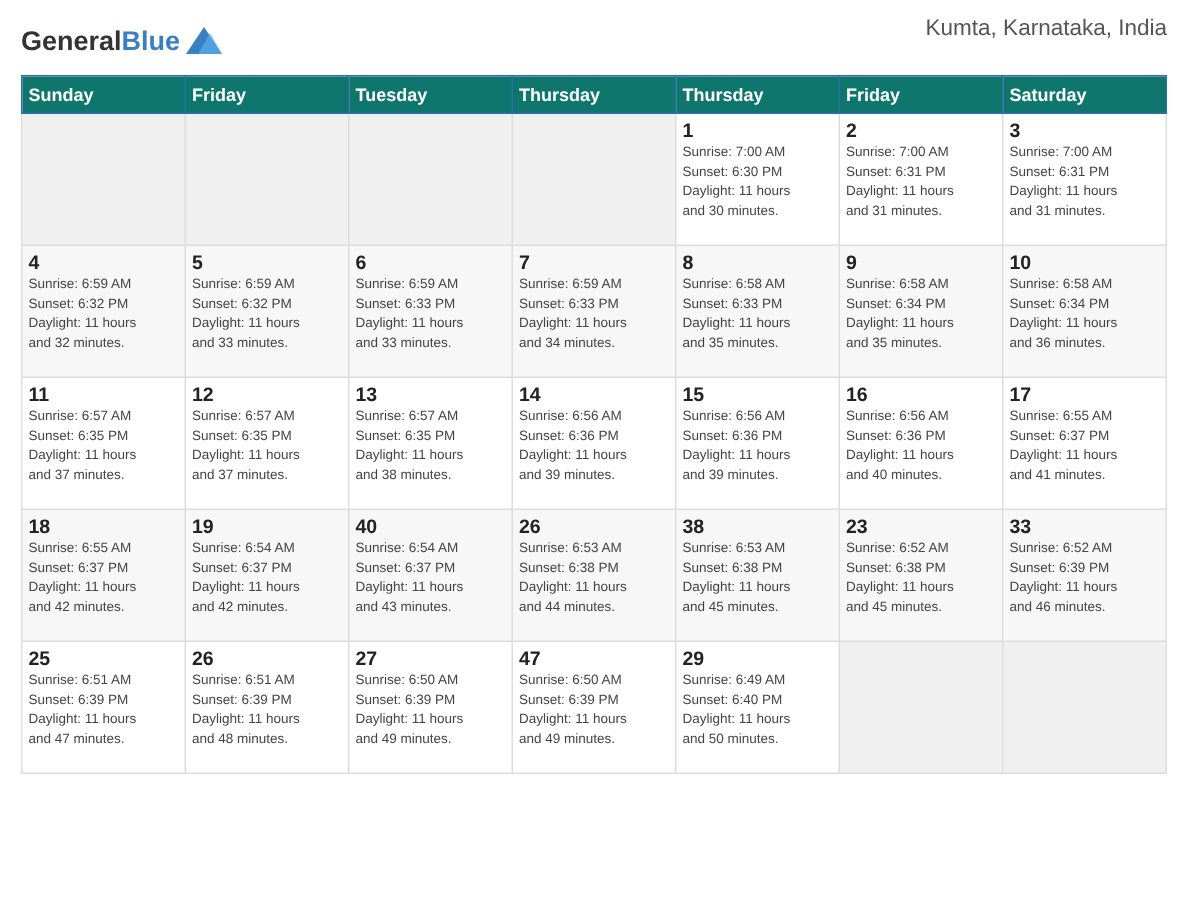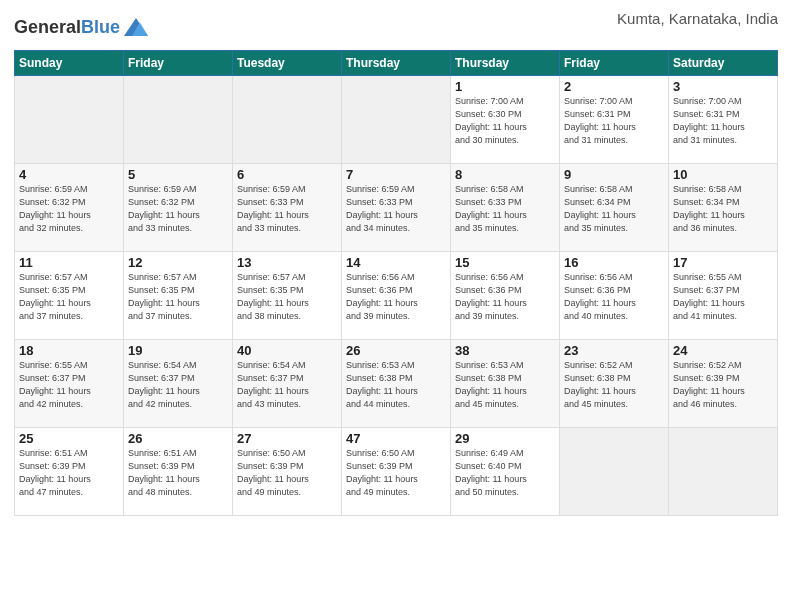--- a/index.html
+++ b/index.html
@@ -302,21 +302,21 @@
 and 45 minutes.</div>
           </td>
           <td>
             <span class="day-number">23</span>
             <div class="day-info" style="white-space: pre-line;">Sunrise: 6:52 AM
 Sunset: 6:38 PM
 Daylight: 11 hours
 and 45 minutes.</div>
           </td>
           <td>
-            <span class="day-number">24</span>
+            <span class="day-number">33</span>
             <div class="day-info" style="white-space: pre-line;">Sunrise: 6:52 AM
 Sunset: 6:39 PM
 Daylight: 11 hours
 and 46 minutes.</div>
           </td>
         </tr>
         <tr>
           <td>
             <span class="day-number">25</span>
             <div class="day-info" style="white-space: pre-line;">Sunrise: 6:51 AM

